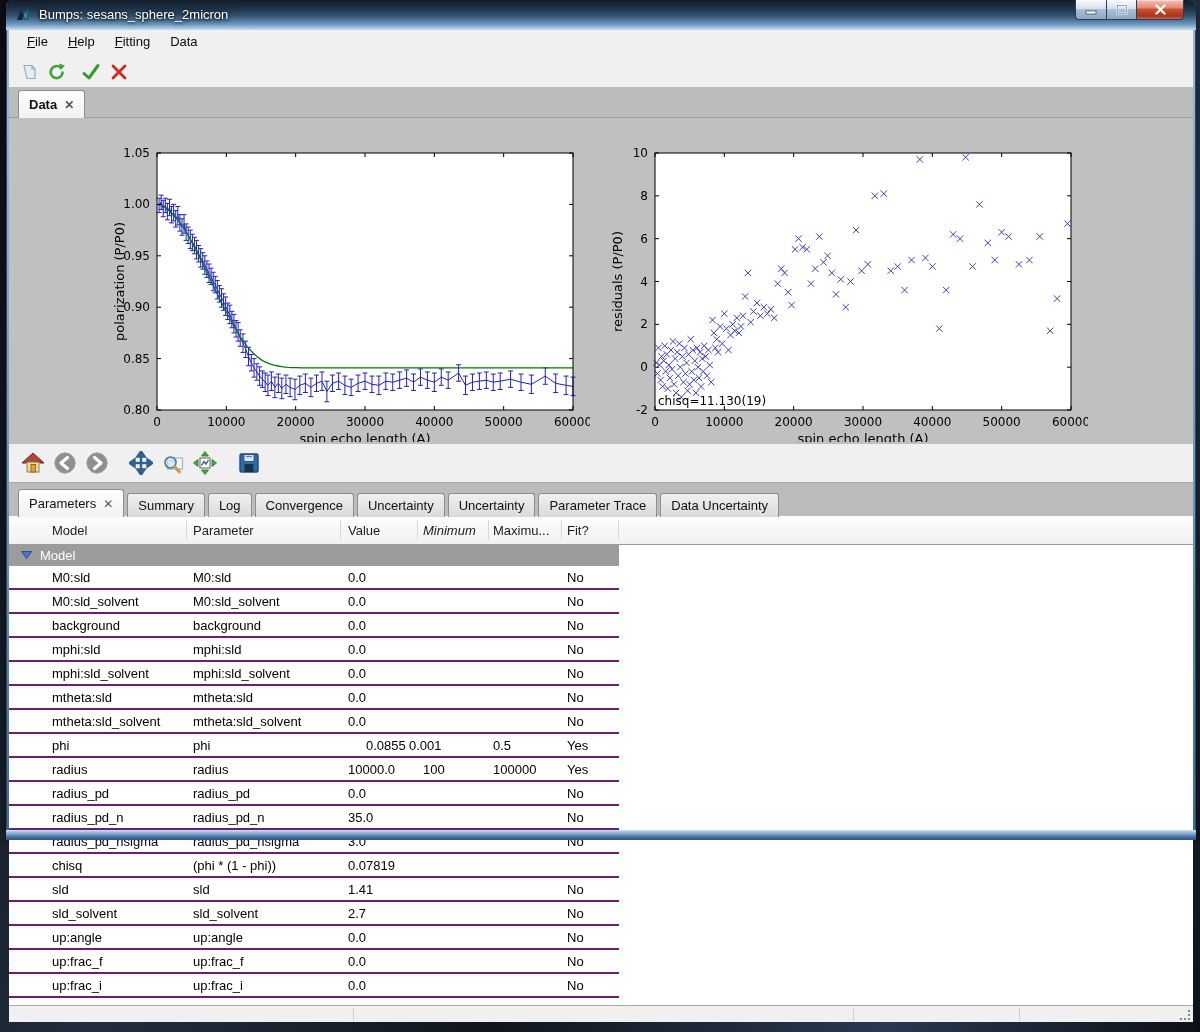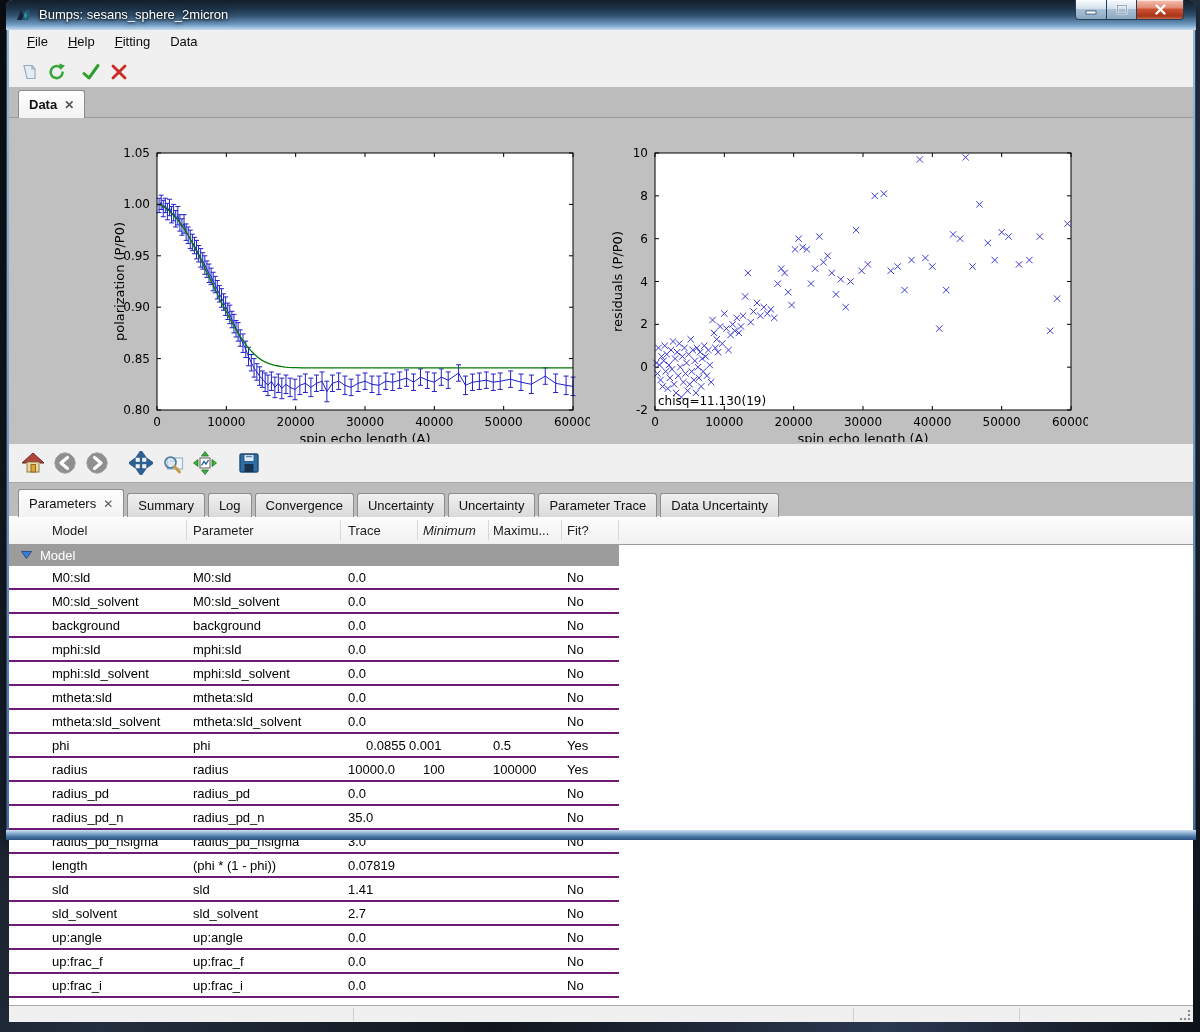--- a/index.html
+++ b/index.html
@@ -882,21 +882,21 @@
         </div>
         <div class="tab">
           <span>Data Uncertainty</span>
         </div>
       </div>
 
     <div class="tablewrap">
       <div class="thead" id="thead">
           <span class="th" style="left: 43px;">Model</span>
           <span class="th" style="left: 184px;">Parameter</span>
-          <span class="th" style="left: 339px;">Trace</span>
+          <span class="th" style="left: 339px;">Value</span>
           <span class="th" style="left: 414px; font-style: italic;">Minimum</span>
           <span class="th" style="left: 484px;">Maximu...</span>
           <span class="th" style="left: 558px;">Fit?</span>
           <div class="colline" style="left: 177px;"></div>
           <div class="colline" style="left: 331px;"></div>
           <div class="colline" style="left: 408px;"></div>
           <div class="colline" style="left: 479px;"></div>
           <div class="colline" style="left: 552px;"></div>
           <div class="colline" style="left: 609px;"></div>
         </div>
@@ -997,21 +997,21 @@
           </div>
           <div class="trow">
             <span class="td" style="left: 43px;">radius_pd_nsigma</span>
             <span class="td" style="left: 184px;">radius_pd_nsigma</span>
             <span class="td" style="left: 339px;">3.0</span>
             <span class="td" style="left: 414px;"></span>
             <span class="td" style="left: 484px;"></span>
             <span class="td" style="left: 558px;">No</span>
           </div>
           <div class="trow">
-            <span class="td" style="left: 43px;">length</span>
+            <span class="td" style="left: 43px;">chisq</span>
             <span class="td" style="left: 184px;">(phi * (1 - phi))</span>
             <span class="td" style="left: 339px; text-align: center;">0.07819</span>
             <span class="td" style="left: 414px;"></span>
             <span class="td" style="left: 484px;"></span>
             <span class="td" style="left: 558px;"></span>
           </div>
           <div class="trow">
             <span class="td" style="left: 43px;">sld</span>
             <span class="td" style="left: 184px;">sld</span>
             <span class="td" style="left: 339px;">1.41</span>

